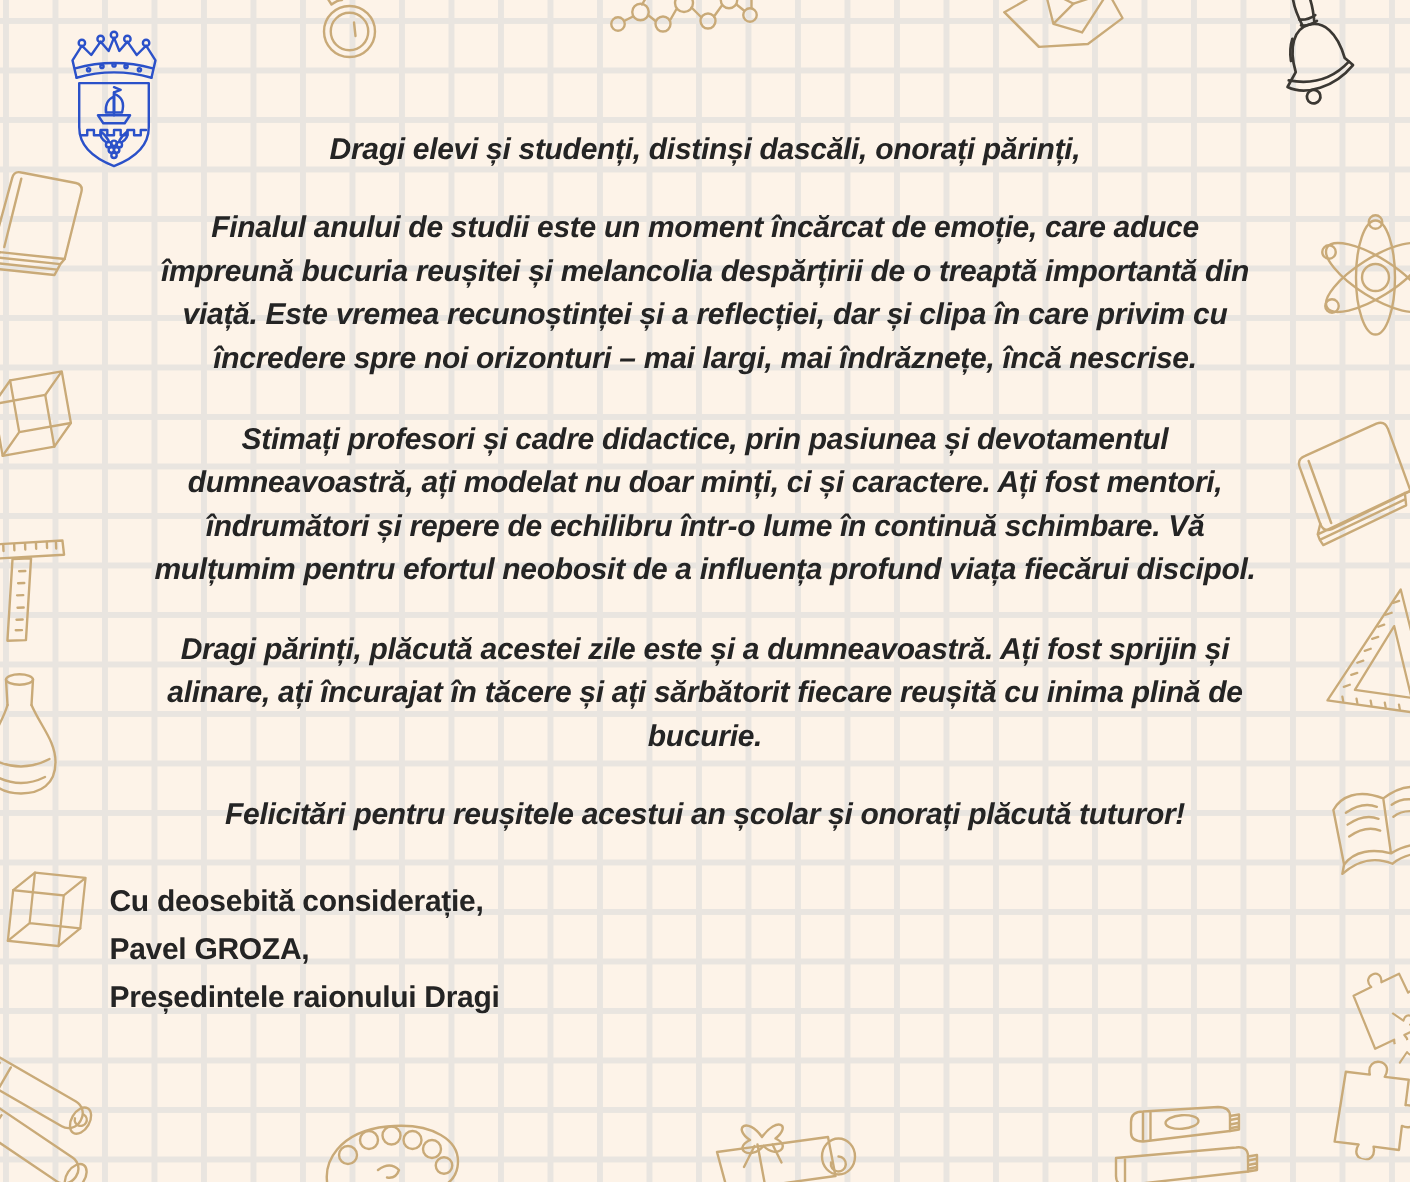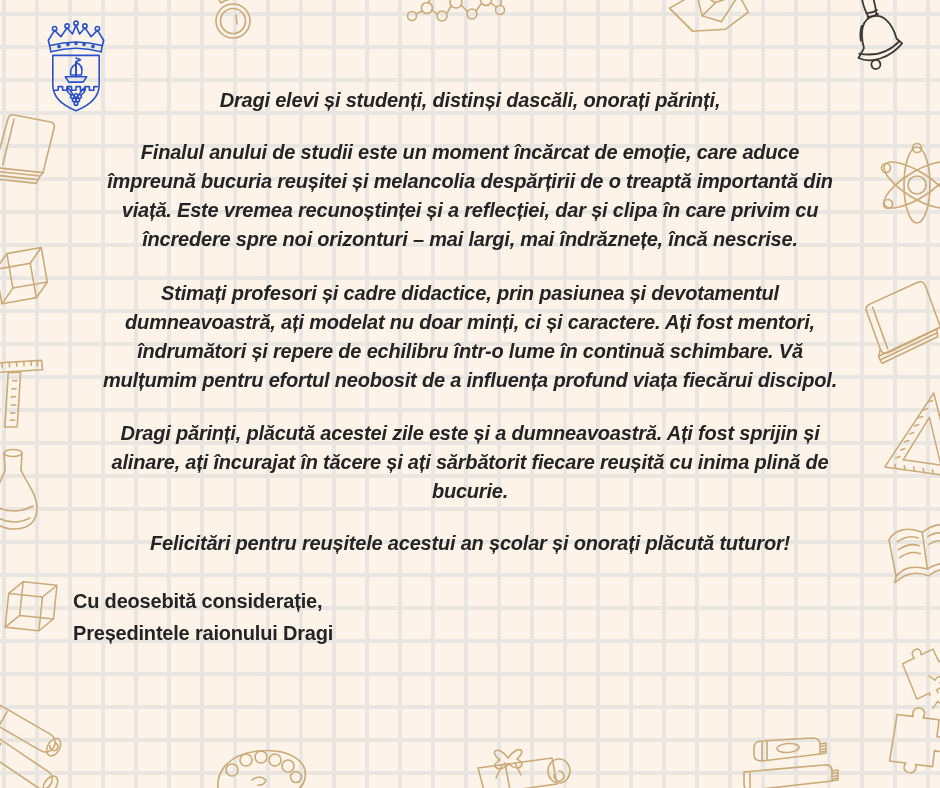--- a/index.html
+++ b/index.html
@@ -262,16 +262,17 @@
 dumneavoastră, ați modelat nu doar minți, ci și caractere. Ați fost mentori,
 îndrumători și repere de echilibru într-o lume în continuă schimbare. Vă
 mulțumim pentru efortul neobosit de a influența profund viața fiecărui discipol.</div>
   <div id="p3" class="txt">Dragi părinți, plăcută acestei zile este și a dumneavoastră. Ați fost sprijin și
 alinare, ați încurajat în tăcere și ați sărbătorit fiecare reușită cu inima plină de
 bucurie.</div>
   <div id="p4" class="txt">Felicitări pentru reușitele acestui an școlar și onorați plăcută tuturor!</div>
 
   <div class="closing">
     <div>Cu deosebită considerație,</div>
+    <div>Pavel GROZA,</div>
     <div>Președintele raionului Dragi</div>
   </div>
 
 </div>
 
 </body></html>

